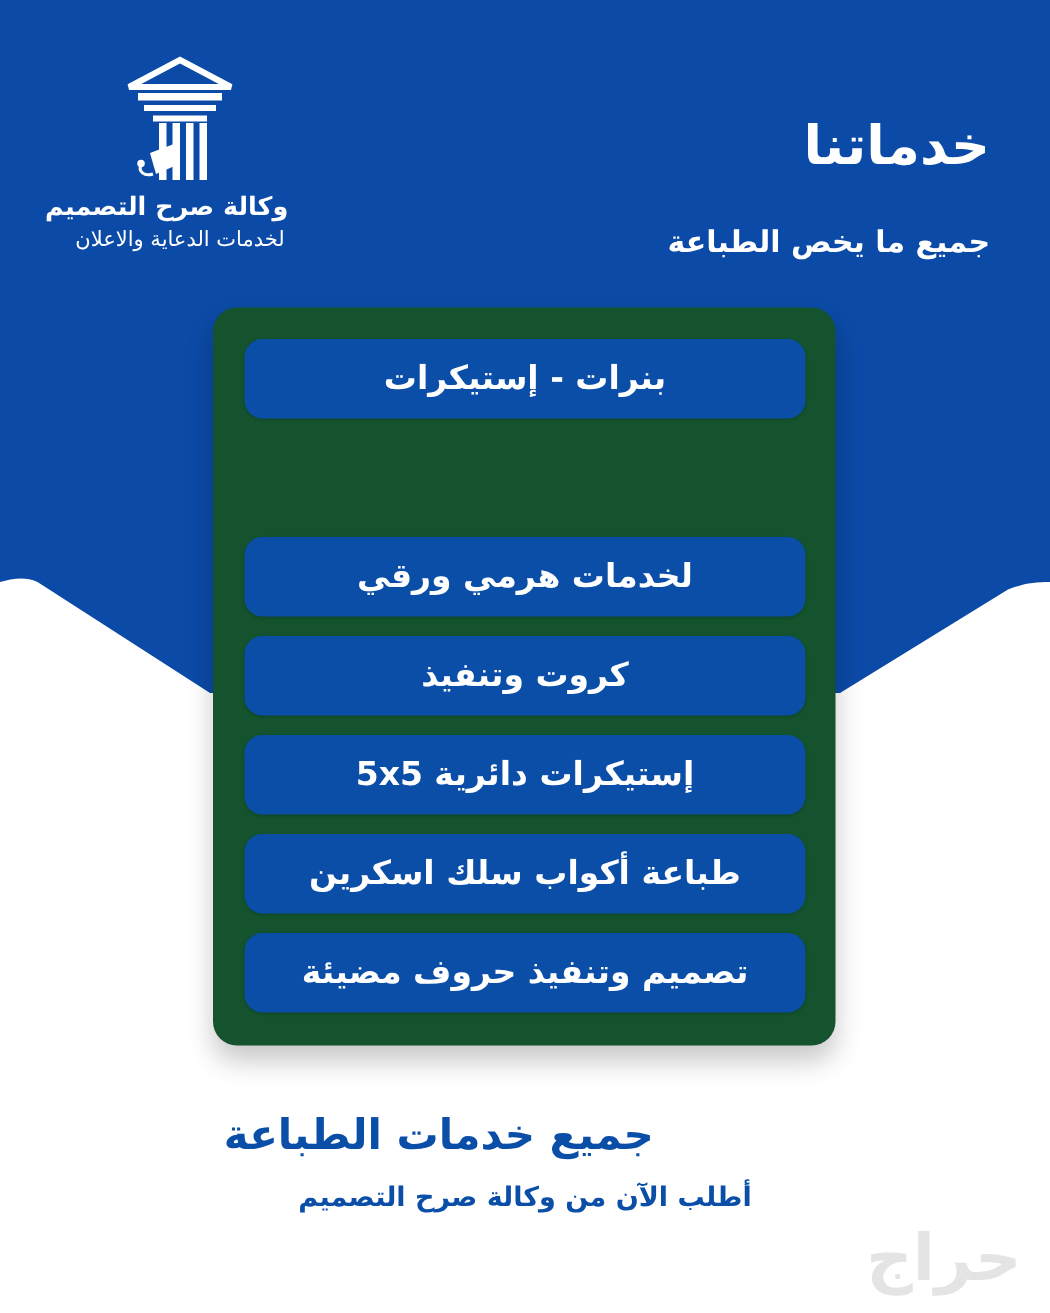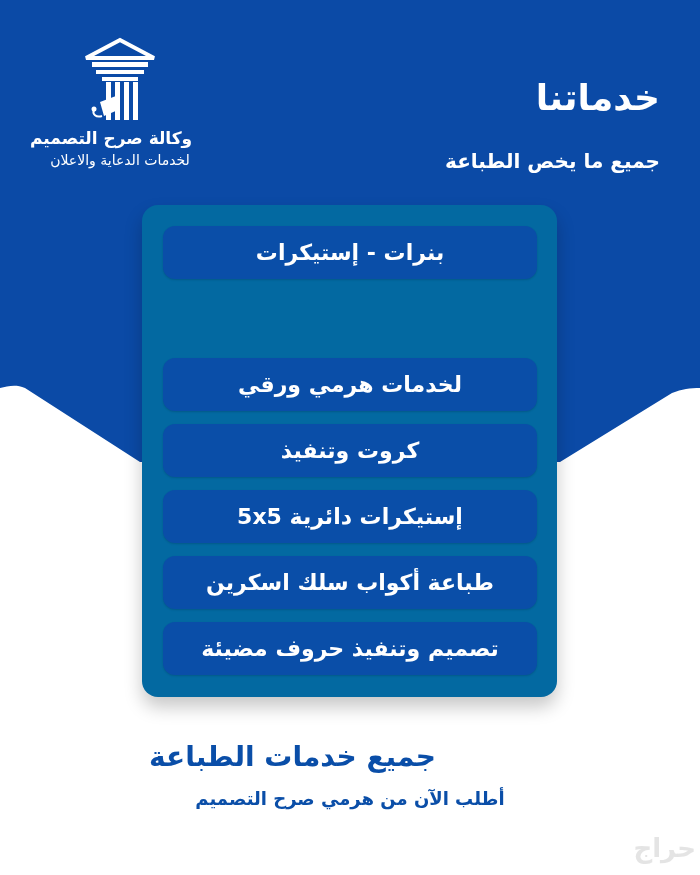--- a/index.html
+++ b/index.html
@@ -29,42 +29,42 @@
       font-weight: bold; font-size: 36px; direction: rtl; letter-spacing: 2px;
       line-height: 1;
       margin-left: 28px;
     }
     .subtitle {
       position: absolute; right: 40px; top: 151px; color: #fff;
       font-weight: bold; font-size: 20px; direction: rtl; line-height: 1;
     }
     .card {
       position: absolute; left: 142px; top: 205px; width: 415px; height: 492px;
-      background: #0369a1; border-radius: 16px;
+      background: #14532d; border-radius: 16px;
       box-shadow: 0 10px 18px rgba(0,0,0,0.22);
     }
     .pill {
       position: absolute; left: 21px; width: 374px; height: 53px;
       background: #0a4ea8; border-radius: 12px;
       display: flex; align-items: center; justify-content: center;
       color: #fff; font-weight: bold; font-size: 22px; direction: rtl;
       box-shadow: 0 1px 2px rgba(0,0,0,0.15);
       cursor: pointer;
     }
     .footer-title {
       position: absolute; left: 0; width: 585px; top: 743px; text-align: center;
       color: #0a4ea8; font-weight: bold; font-size: 28px; direction: rtl; line-height: 1;
     }
     .footer-sub {
       position: absolute; left: 0; width: 700px; top: 790px; text-align: center;
       color: #0a4ea8; font-weight: bold; font-size: 18px; direction: rtl; line-height: 1;
     }
     .watermark {
-      position: absolute; right: 4px; bottom: 14px; color: rgba(225,225,225,0.9);
-      font-size: 26px; font-weight: bold; direction: rtl; line-height: 1; text-align: right;
+      position: absolute; right: 19px; bottom: 14px; color: rgba(225,225,225,0.9);
+      font-size: 43px; font-weight: bold; direction: rtl; line-height: 1; text-align: right;
     }
   </style>
 </head>
 <body>
 
 <svg class="bg-blue" viewBox="0 0 700 875" width="700" height="875">
   <path d="M0 0 H700 V388 C690 388 682 389 672 393 L560 462 L140 462 L25 388 C16 384 8 386 0 388 Z" fill="#0b4aa6"></path>
 </svg>
 
 <div class="logo">
@@ -91,15 +91,15 @@
 <div class="card">
   <div class="pill" style="top:21px">بنرات - إستيكرات</div>
   <div class="pill" style="top:153px">لخدمات هرمي ورقي</div>
   <div class="pill" style="top:219px">كروت وتنفيذ</div>
   <div class="pill" style="top:285px">إستيكرات دائرية 5x5</div>
   <div class="pill" style="top:417px">تصميم وتنفيذ حروف مضيئة</div>
   <div class="pill" style="top:351px">طباعة أكواب سلك اسكرين</div>
 </div>
 
 <div class="footer-title">جميع خدمات الطباعة</div>
-<div class="footer-sub">أطلب الآن من هرمي صرح التصميم</div>
+<div class="footer-sub">أطلب الآن من وكالة صرح التصميم</div>
 
 <div class="watermark">حراج</div>
 
 </body></html>

